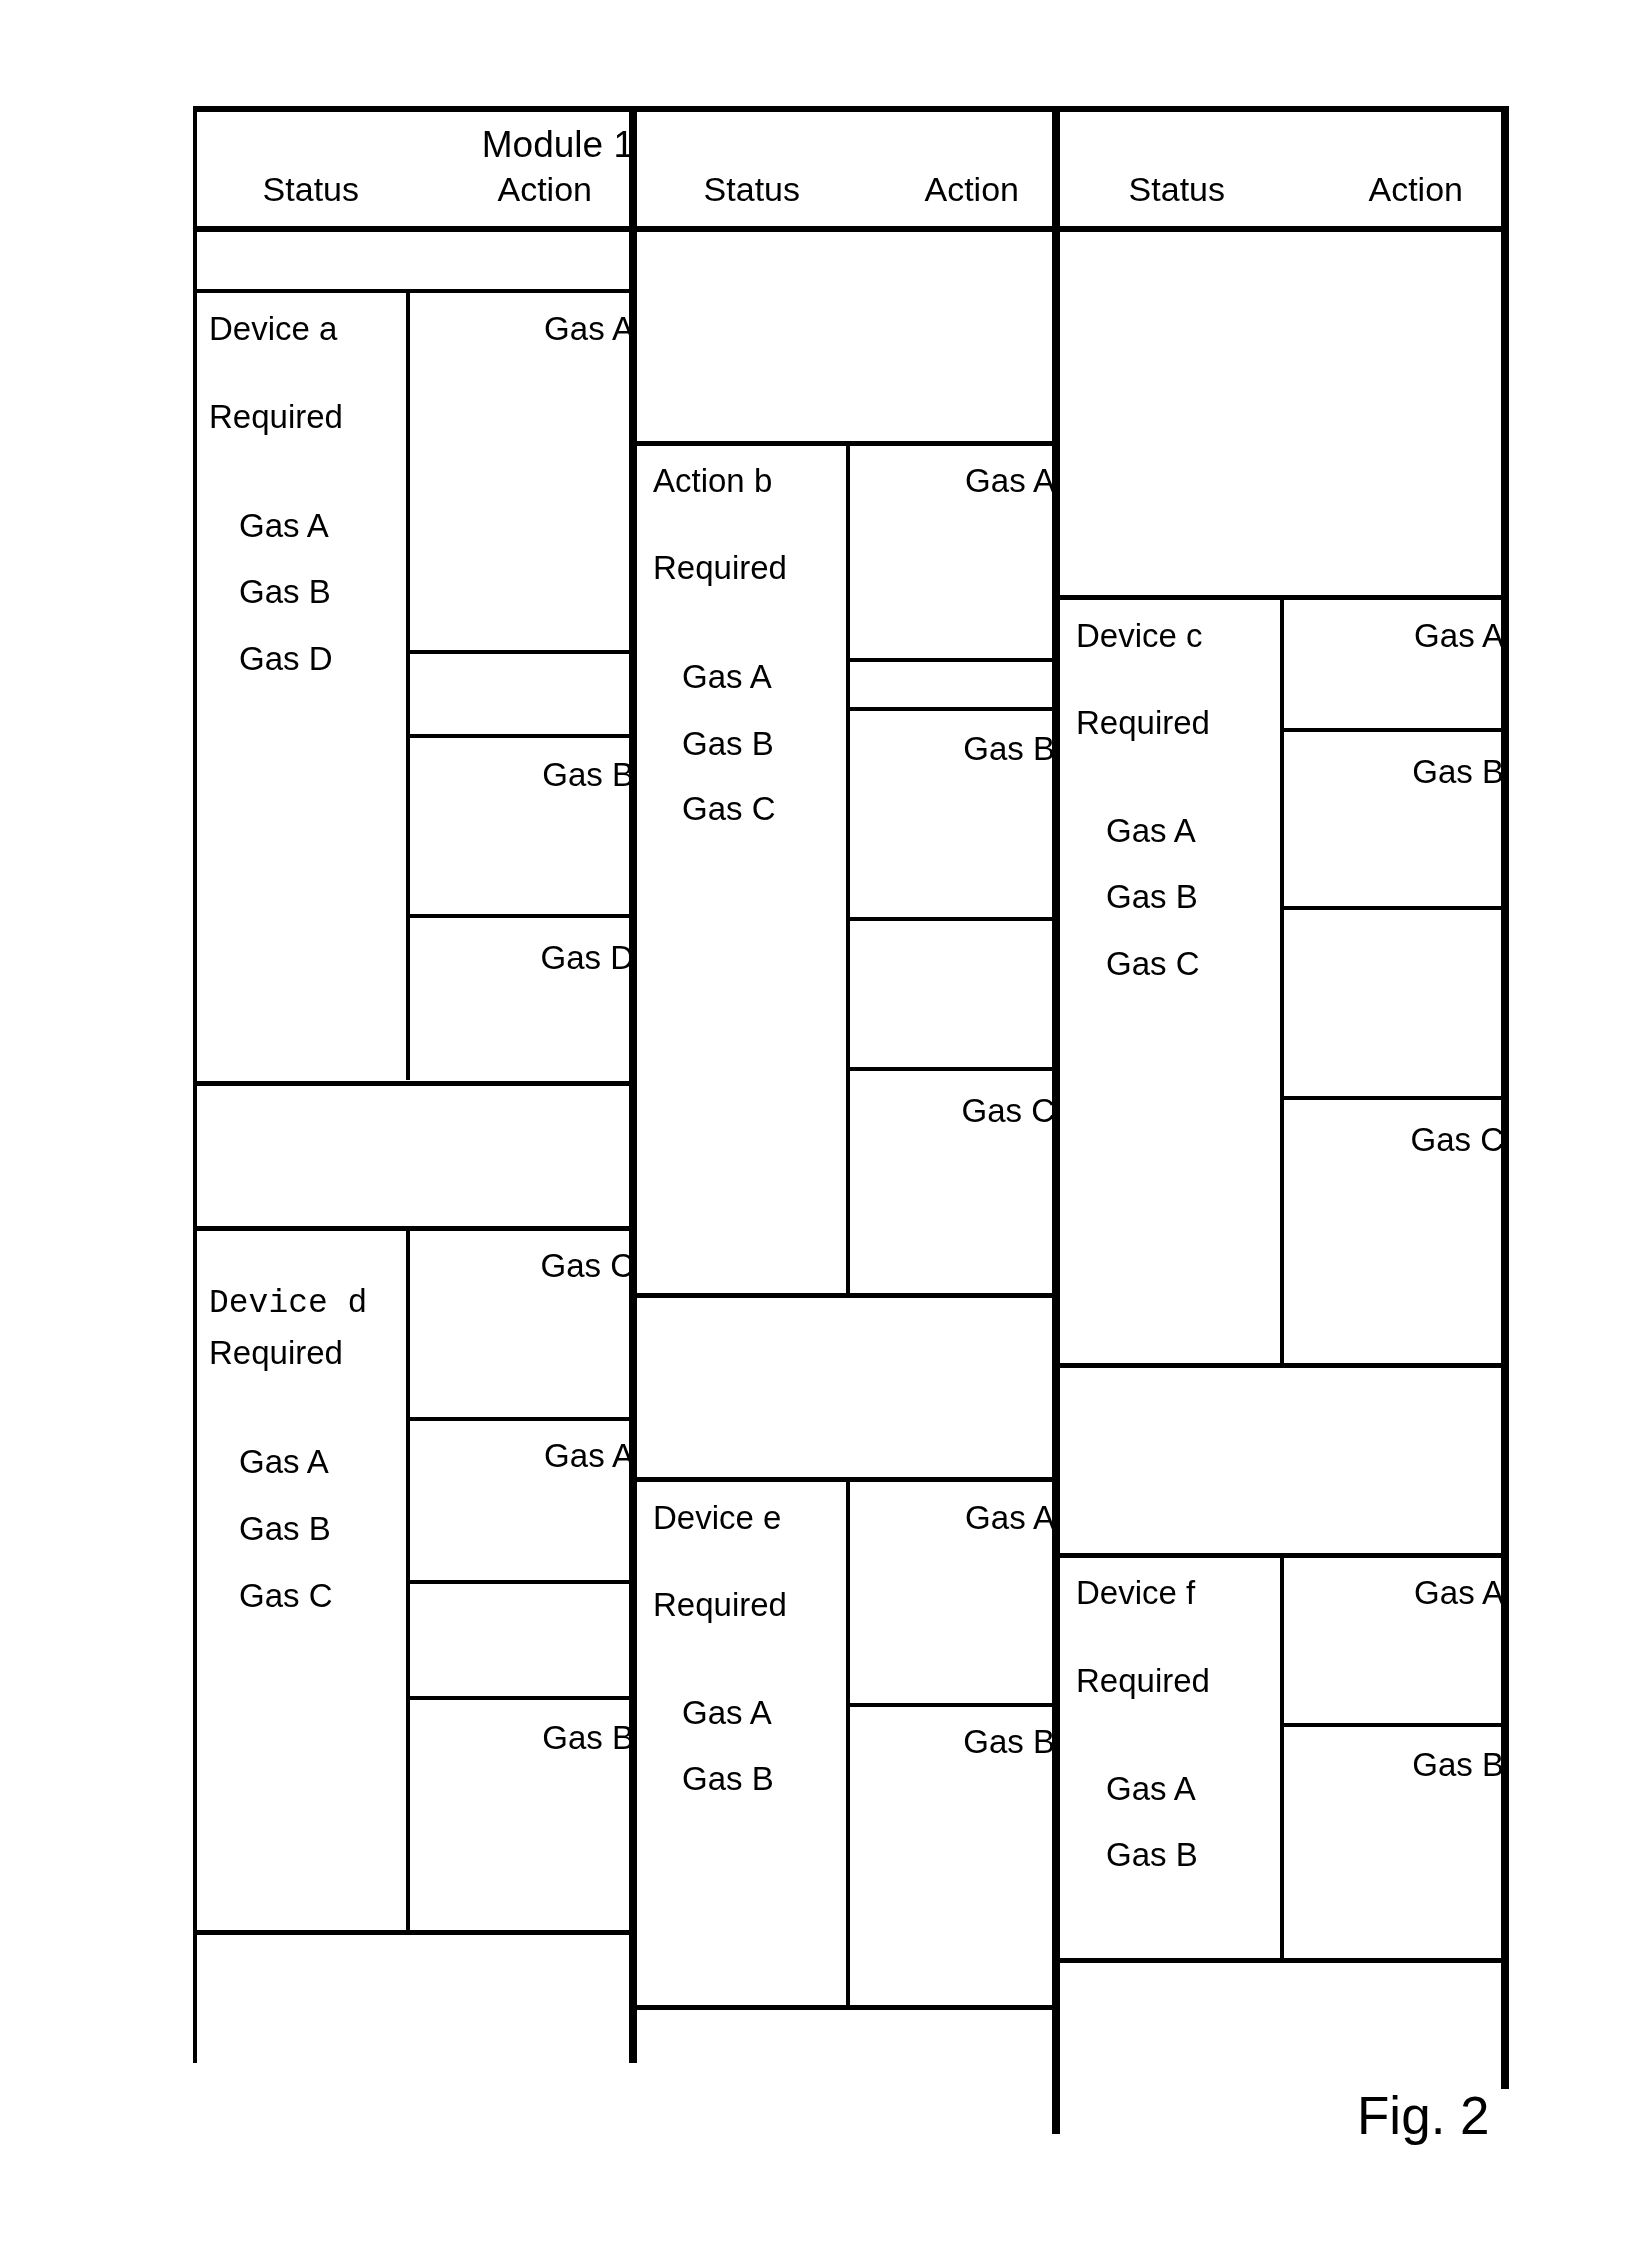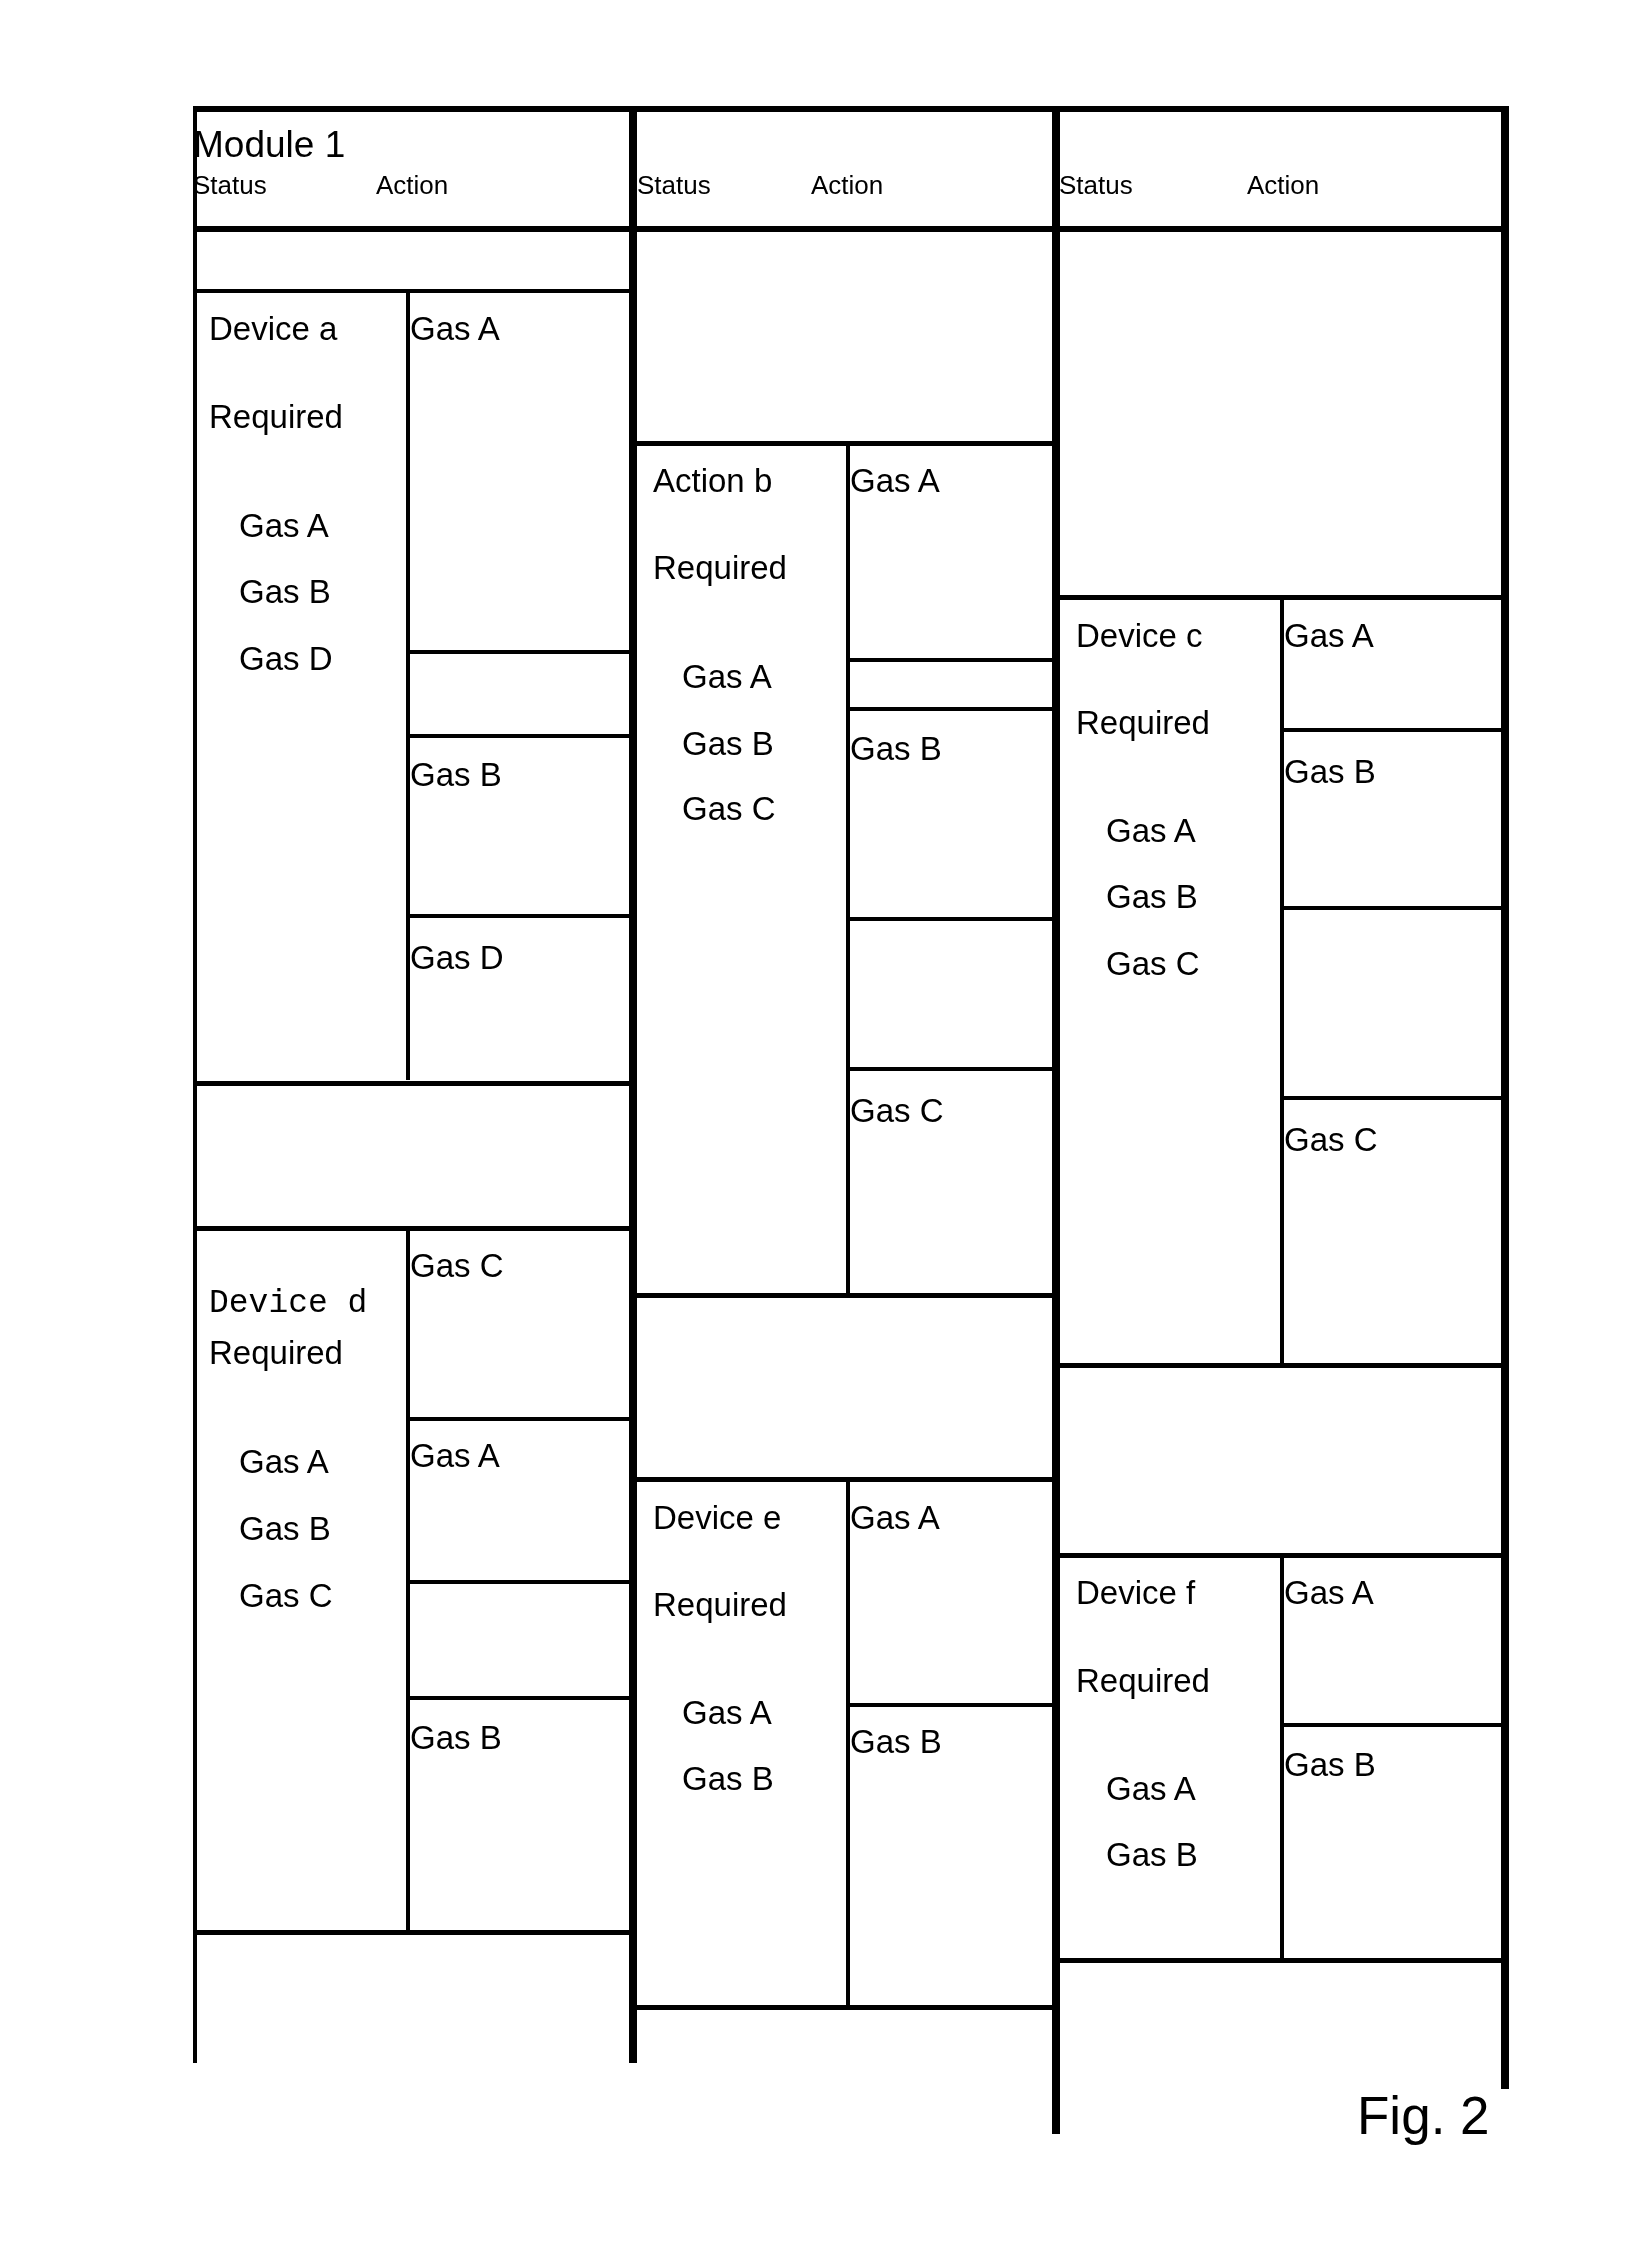--- a/index.html
+++ b/index.html
@@ -37,27 +37,27 @@
 
   
   .txt {
     position: absolute;
     font-size: 33px;
     line-height: 1;
     white-space: nowrap;
     color: #000000;
   }
   .txt.center {
-    text-align: left;
+    text-align: right;
   }
   .hdr-module {
     font-size: 37px;
   }
   .hdr-col {
-    font-size: 26px;
+    font-size: 34px;
   }
   .fig-caption {
     position: absolute;
     font-size: 53px;
     line-height: 1;
     white-space: nowrap;
     color: #000000;
   }
 </style>
 </head>

